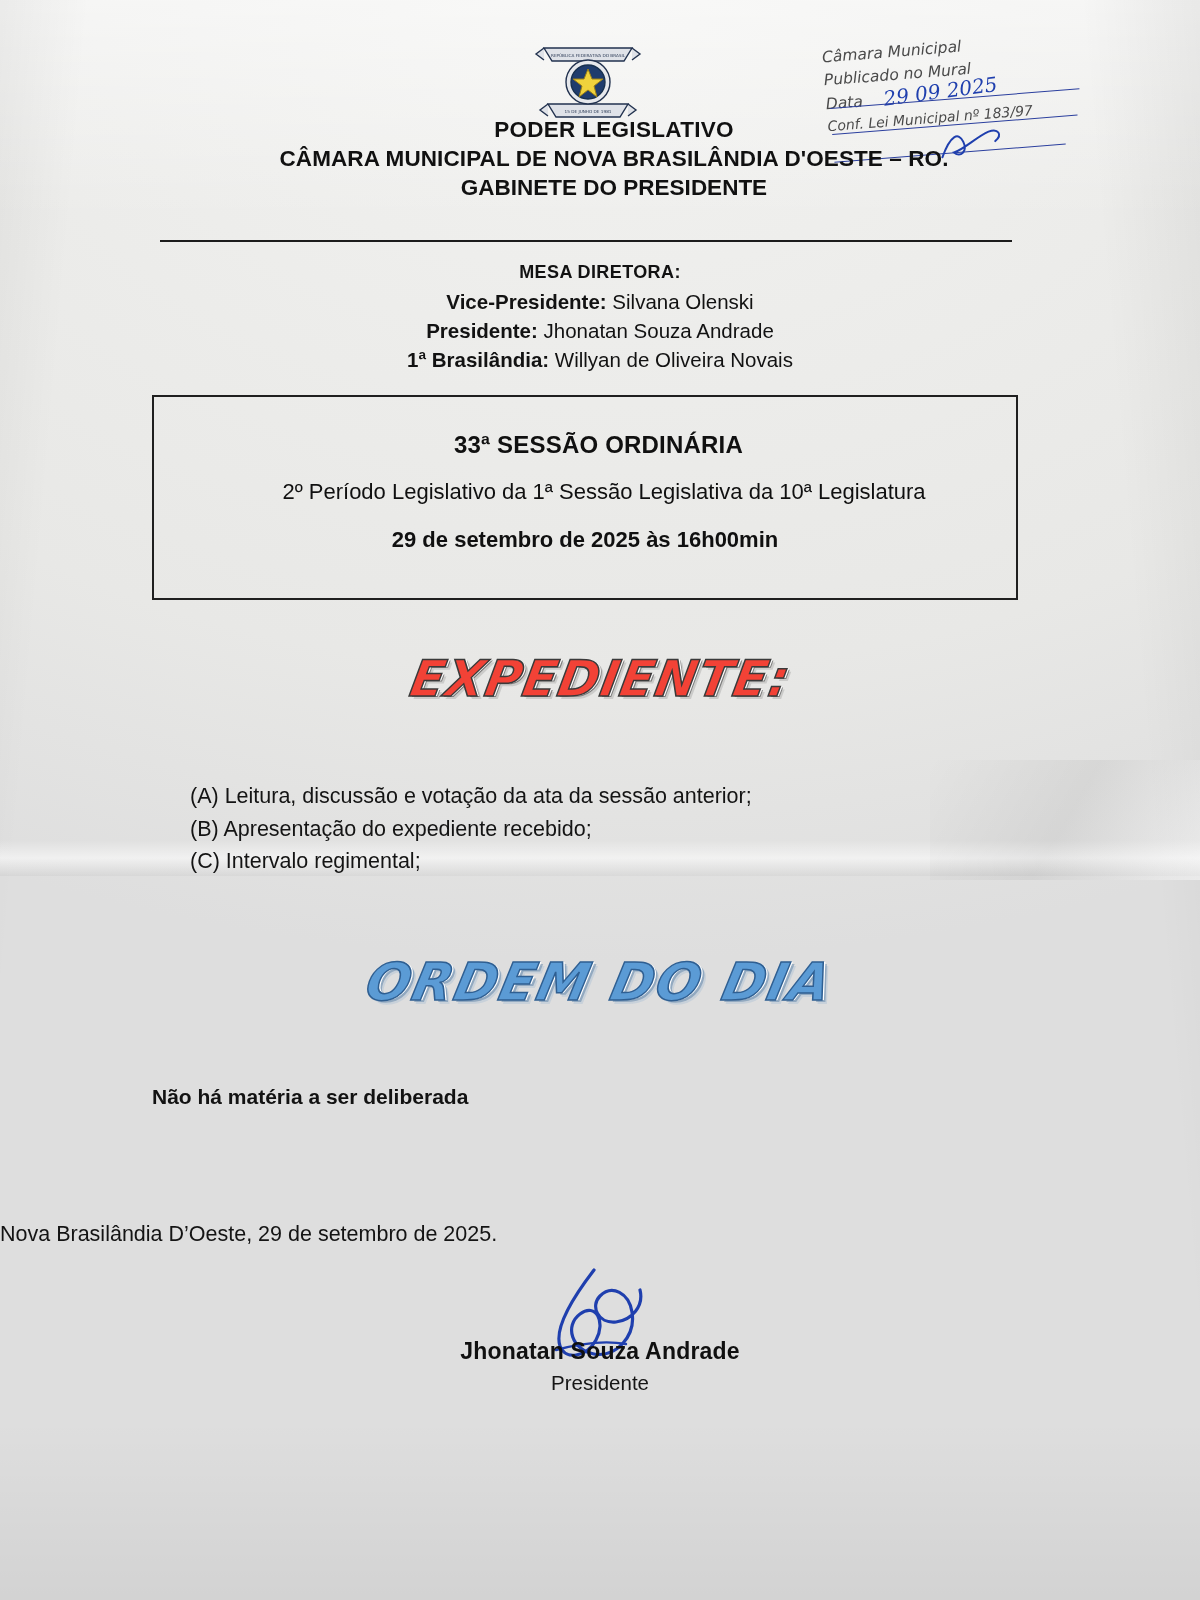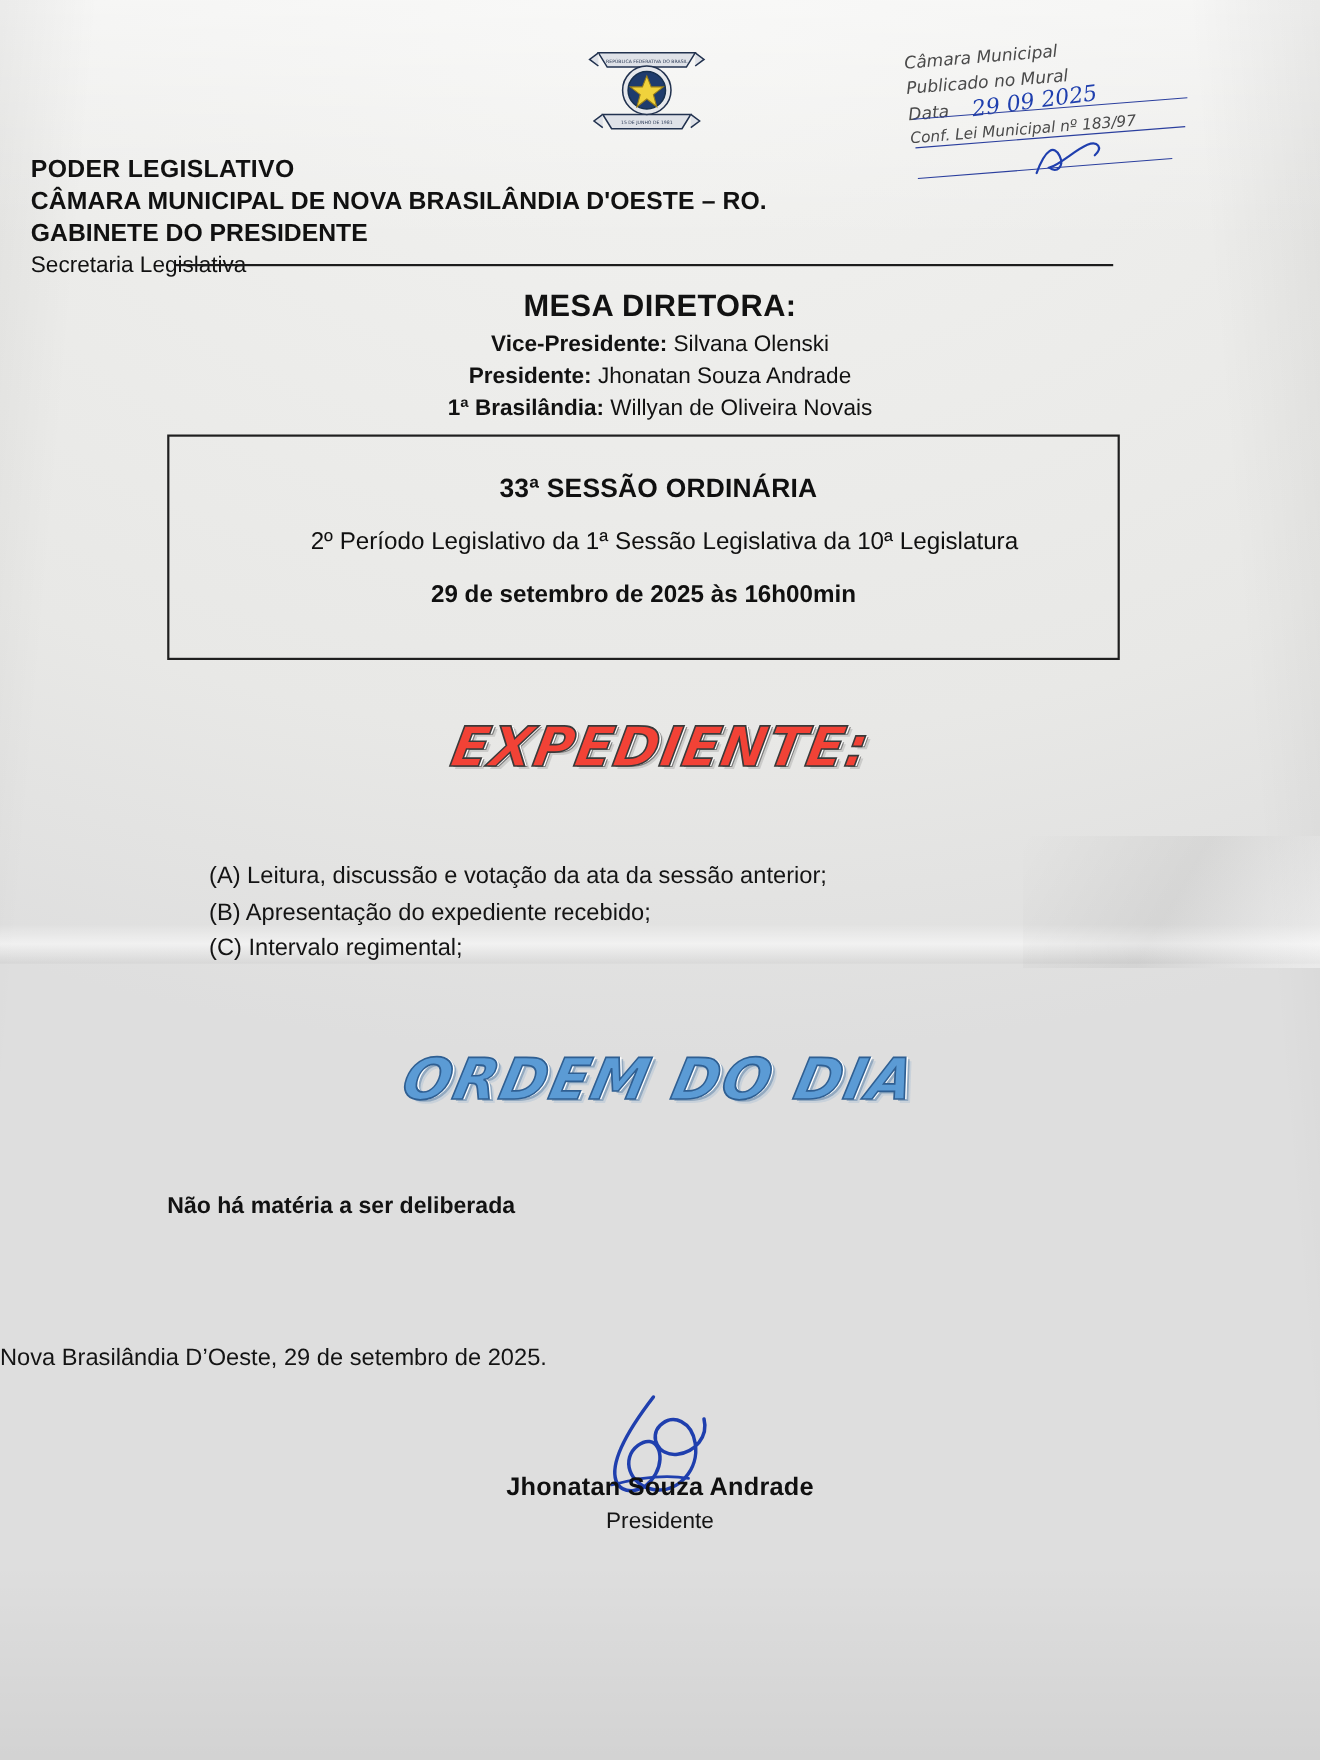--- a/index.html
+++ b/index.html
@@ -48,22 +48,22 @@
   .crest {
     position: absolute;
     left: 508px;
     top: 38px;
     width: 160px;
     height: 88px;
   }
   .header-block {
     position: absolute;
     left: 0; right: 0;
-    top: 140px;
-    text-align: left;
+    top: 116px;
+    text-align: center;
     color: #111;
     margin-left: 28px;
   }
   .hdr-1 {
     font-size: 22.5px;
     font-weight: bold;
     letter-spacing: 0.3px;
     line-height: 1.28;
   }
   .hdr-2 {
@@ -92,21 +92,21 @@
 
   
   .mesa {
     position: absolute;
     left: 0; right: 0;
     top: 262px;
     text-align: center;
     color: #121212;
   }
   .mesa-title {
-    font-size: 28px;
+    font-size: 18px;
     font-weight: bold;
     letter-spacing: 0.4px;
     margin-bottom: 4px;
   }
   .mesa-row {
     font-size: 20.5px;
     line-height: 1.42;
   }
   .mesa-row b { font-weight: bold; }
 
@@ -341,21 +341,20 @@
       <svg viewBox="0 0 70 34" width="70" height="34" aria-hidden="true">
         <path d="M4 28 C14 6, 22 4, 26 14 C30 24, 22 30, 16 24 C26 22, 40 10, 52 6 C62 3, 66 10, 58 16" fill="none" stroke="#1f3fae" stroke-width="2" stroke-linecap="round"></path>
       </svg>
     </div>
   </div>
 
   <div class="header-block">
     <div class="hdr-1">PODER LEGISLATIVO</div>
     <div class="hdr-2">CÂMARA MUNICIPAL DE NOVA BRASILÂNDIA D'OESTE – RO.</div>
     <div class="hdr-3">GABINETE DO PRESIDENTE</div>
-    <div class="hdr-4">Secretaria Legislativa</div>
   </div>
   <div class="rule"></div>
 
   <div class="mesa">
     <div class="mesa-title">MESA DIRETORA:</div>
     <div class="mesa-row">
       <b>Vice-Presidente:</b>
       <span>Silvana Olenski</span>
     </div>
     <div class="mesa-row">

